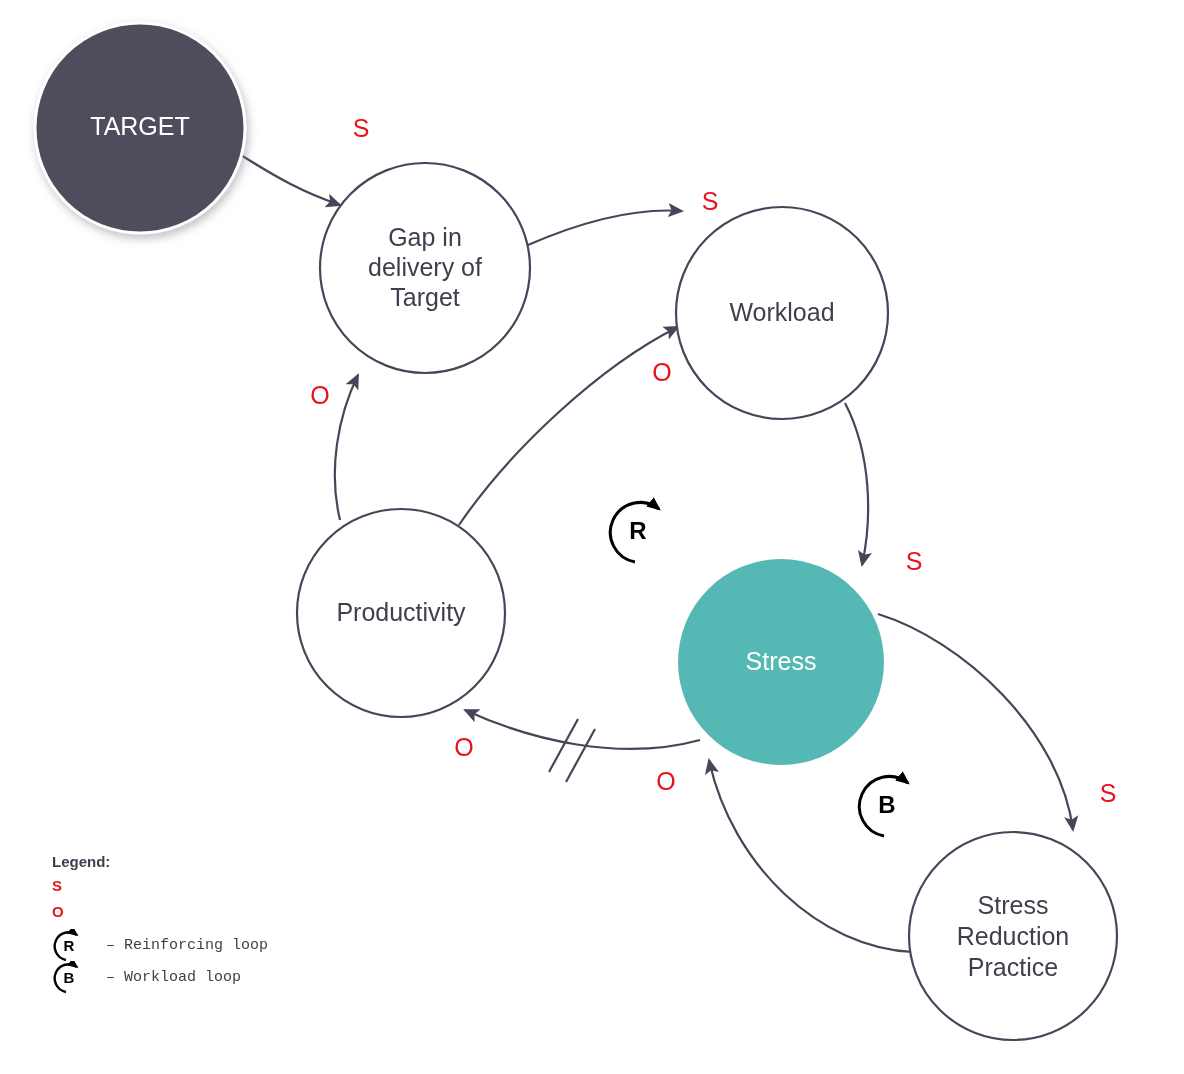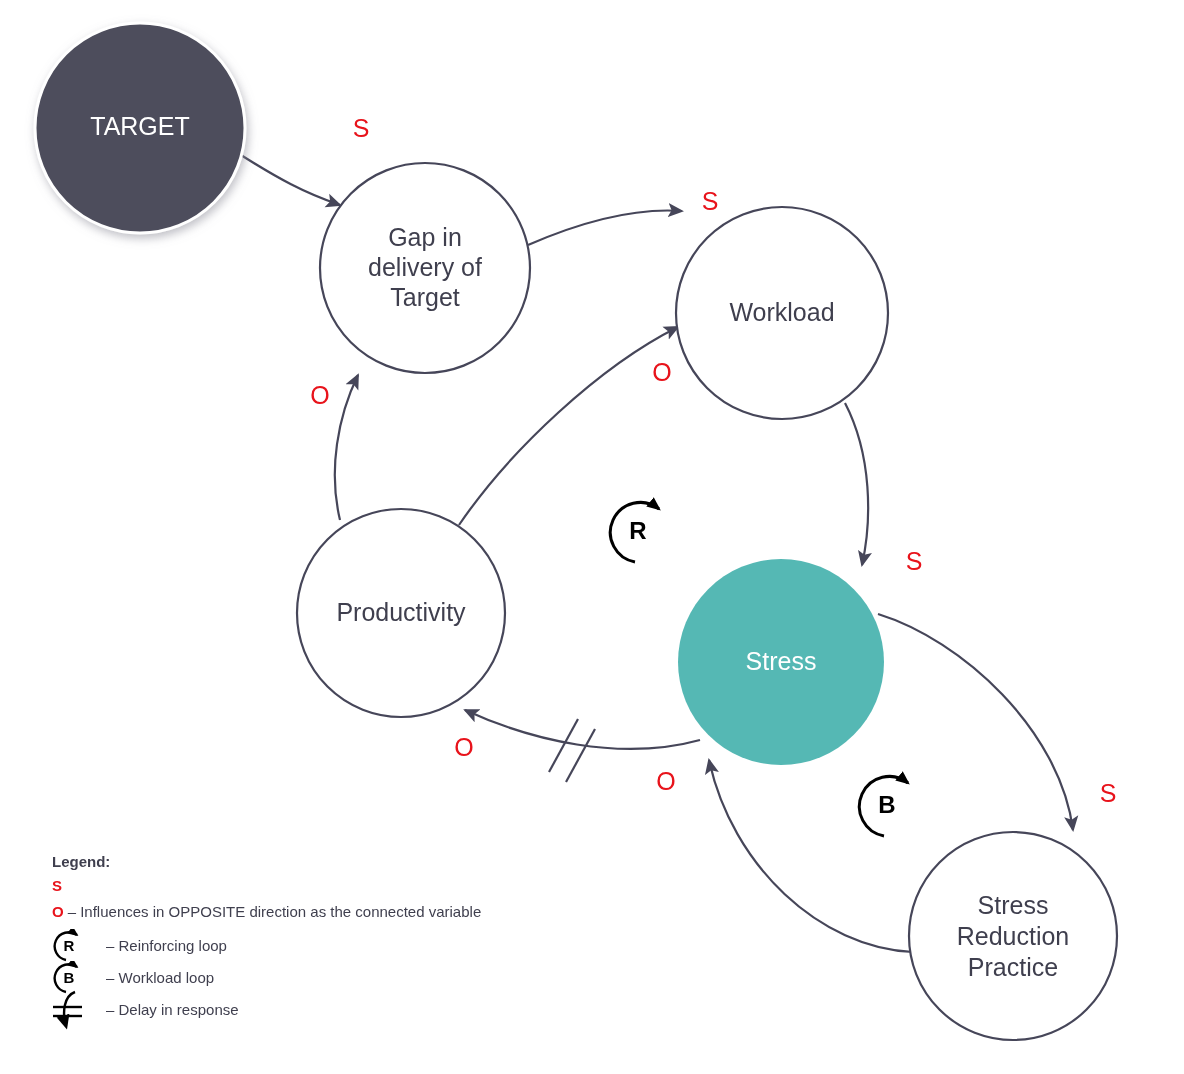--- a/index.html
+++ b/index.html
@@ -118,21 +118,21 @@
     color: #3f3f4e;
     height: 32px;
   }
   .legend-icon {
     width: 46px;
     flex: 0 0 46px;
     display: flex;
     align-items: center;
     justify-content: flex-start;
   }
-  .legend-icon-text { margin-left: 8px; }
+  .legend-icon-text { margin-left: 8px; font-family: Liberation Mono, monospace; }
 </style>
 </head>
 <body>
 
 <div id="diagram-root">
 
   <svg class="canvas" viewBox="0 0 1184 1074" xmlns="http://www.w3.org/2000/svg">
     <defs>
       <marker id="arrowDark" viewBox="0 0 12 12" refX="10.5" refY="6" markerWidth="7.2" markerHeight="7.2" orient="auto-start-reverse">
         <path d="M 0 0.6 L 12 6 L 0 11.4 L 2.6 6 Z" fill="#464659"></path>
@@ -238,21 +238,20 @@
 
   <div class="legend">
     <div class="legend-title">Legend:</div>
 
     <div class="legend-row">
       <span class="legend-key">S</span>
     </div>
 
     <div class="legend-row">
       <span class="legend-key">O</span>
-      <span>– Influences in OPPOSITE direction as the connected variable</span>
     </div>
 
     <div class="legend-icon-row">
       <span class="legend-icon">
         <svg width="42" height="34" viewBox="0 0 42 34" xmlns="http://www.w3.org/2000/svg">
           <defs>
             <marker id="arrowBlackSm" viewBox="0 0 12 12" refX="10" refY="6" markerWidth="4.4" markerHeight="4.4" orient="auto-start-reverse">
               <path d="M 0 0.8 L 12 6 L 0 11.2 Z" fill="#000000"></path>
             </marker>
           </defs>
@@ -266,30 +265,15 @@
     <div class="legend-icon-row">
       <span class="legend-icon">
         <svg width="42" height="34" viewBox="0 0 42 34" xmlns="http://www.w3.org/2000/svg">
           <path class="loop-arc small" d="M 14 31 A 14 14 0 1 1 25 6" marker-end="url(#arrowBlackSm)"></path>
           <text class="loop-letter small" x="17" y="18">B</text>
         </svg>
       </span>
       <span class="legend-icon-text">– Workload loop</span>
     </div>
 
-    <div class="legend-icon-row">
-      <span class="legend-icon">
-        <svg width="42" height="40" viewBox="0 0 42 40" xmlns="http://www.w3.org/2000/svg">
-          <defs>
-            <marker id="arrowBlackDelay" viewBox="0 0 12 12" refX="9" refY="6" markerWidth="6" markerHeight="6" orient="auto-start-reverse">
-              <path d="M 0 0.5 L 12 6 L 0 11.5 Z" fill="#000000"></path>
-            </marker>
-          </defs>
-          <path d="M 23 2 C 12 6 10 22 14 36" fill="none" stroke="#000000" stroke-width="2.4" marker-end="url(#arrowBlackDelay)"></path>
-          <line x1="1" y1="17" x2="30" y2="17" stroke="#000000" stroke-width="2.4"></line>
-          <line x1="1" y1="26" x2="30" y2="26" stroke="#000000" stroke-width="2.4"></line>
-        </svg>
-      </span>
-      <span class="legend-icon-text">– Delay in response</span>
-    </div>
   </div>
 
 </div>
 
 </body></html>

